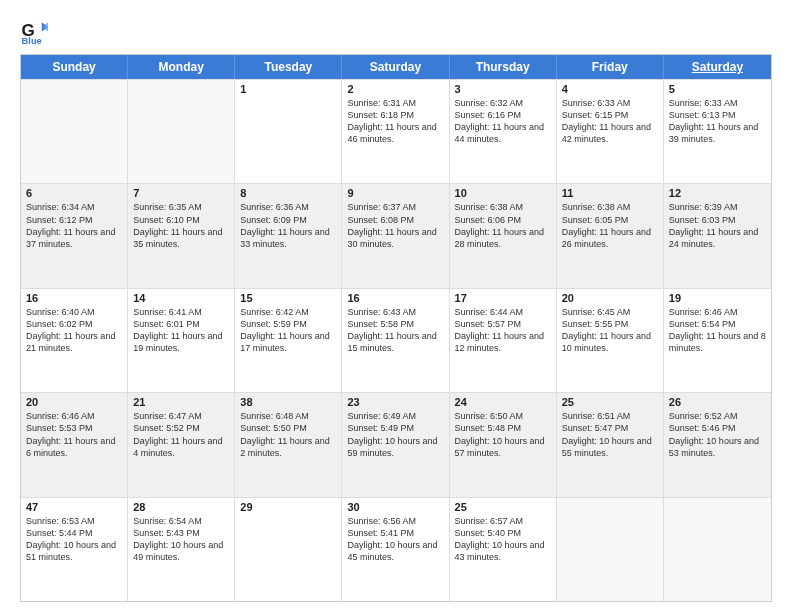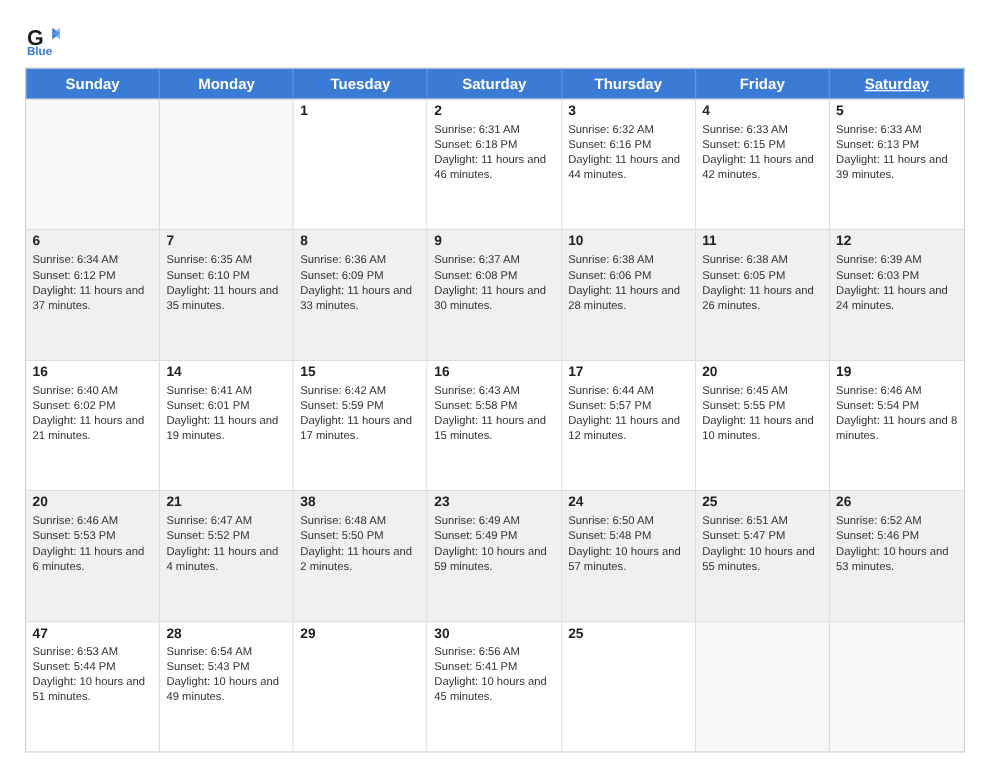--- a/index.html
+++ b/index.html
@@ -260,19 +260,20 @@
           </div>
           <div class="cal-cell">
             <div class="day-num">29</div>
           </div>
           <div class="cal-cell">
             <div class="day-num">30</div>
             <div class="cell-info">Sunrise: 6:56 AM<br>Sunset: 5:41 PM<br>Daylight: 10 hours and 45 minutes.</div>
           </div>
           <div class="cal-cell">
             <div class="day-num">25</div>
+            <div class="cell-info">Sunrise: 6:57 AM<br>Sunset: 5:40 PM<br>Daylight: 10 hours and 43 minutes.</div>
           </div>
           <div class="cal-cell empty"></div>
           <div class="cal-cell empty"></div>
         </div>
       </div>
   </div>
 </div>
 
 </body></html>

